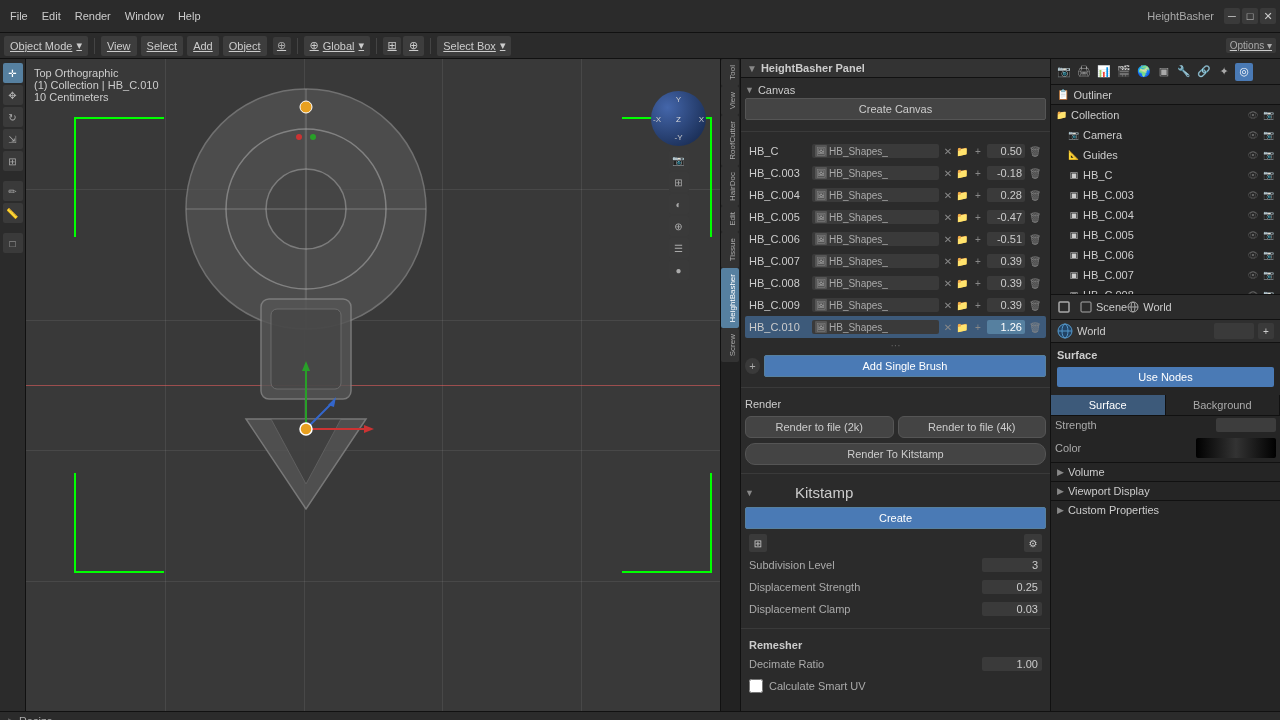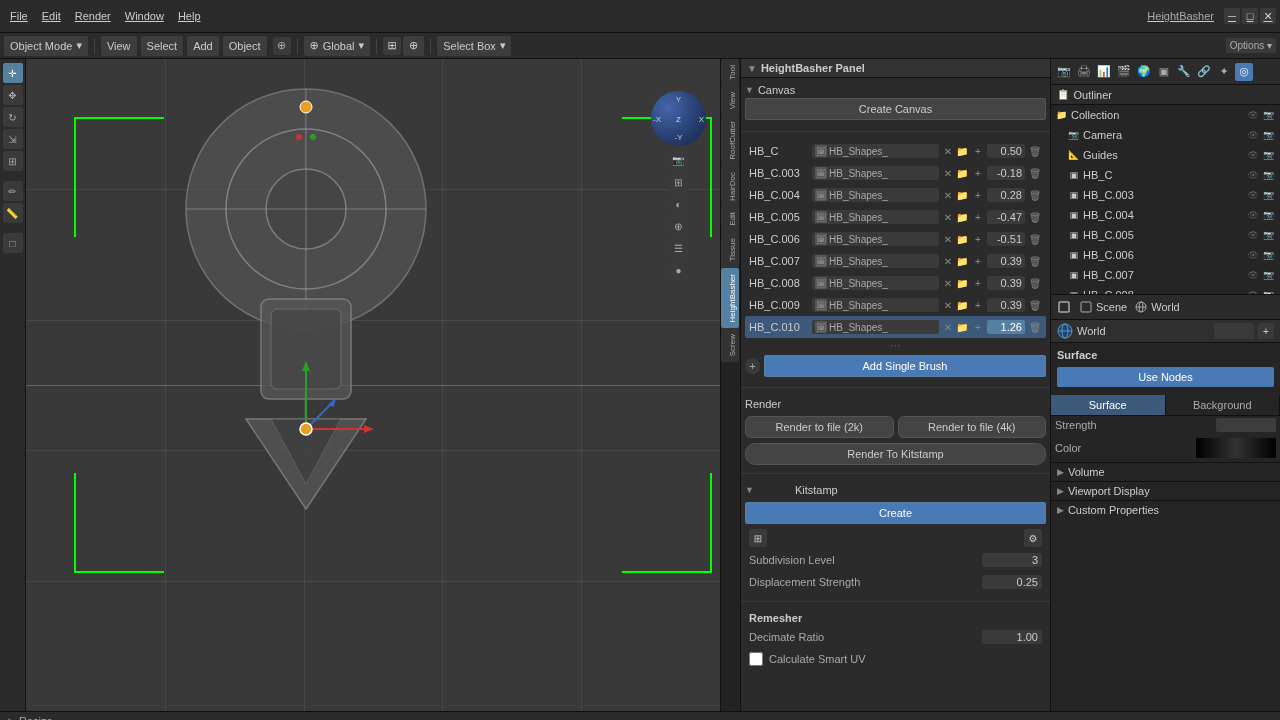--- a/index.html
+++ b/index.html
@@ -16,38 +16,38 @@
 
     
     #top-menu {
       height: 20px;
       background: #2b2b2b;
       display: flex;
       align-items: center;
       padding: 16px 4px;
       border-bottom: 1px solid #111;
       gap: 2px;
-      text-decoration: underline;
     }
     .menu-item {
       padding: 2px 6px;
       color: #ccc;
       font-size: 11px;
       cursor: pointer;
     }
 
     
     #toolbar {
       height: 26px;
       background: #2b2b2b;
       display: flex;
       align-items: center;
       padding: 0 4px;
       border-bottom: 1px solid #111;
       gap: 4px;
+      text-decoration: underline;
     }
     .toolbar-dropdown {
       display: flex;
       align-items: center;
       background: #3d3d3d;
       border-radius: 2px;
       height: 20px;
       padding: 0 6px;
       gap: 4px;
       cursor: pointer;
@@ -507,20 +507,25 @@
     <div class="grid-h" style="top:20%"></div>
     <div class="grid-h" style="top:40%"></div>
     <div class="grid-h" style="top:60%"></div>
     <div class="grid-h" style="top:80%"></div>
     <div class="grid-v" style="left:20%"></div>
     <div class="grid-v" style="left:40%"></div>
     <div class="grid-v" style="left:60%"></div>
     <div class="grid-v" style="left:80%"></div>
     <div class="axis-h" style="top:50%"></div>
 
+    <div id="viewport-info">
+      <div>Top Orthographic</div>
+      <div>(1) Collection | HB_C.010</div>
+      <div>10 Centimeters</div>
+    </div>
 
     <svg width="380" height="500" style="position:absolute;left:90px;top:20px;">
 
       <ellipse cx="190" cy="130" rx="120" ry="120" fill="#555" stroke="#888" stroke-width="1.5" opacity="0.7"></ellipse>
       <ellipse cx="190" cy="130" rx="80" ry="80" fill="none" stroke="#999" stroke-width="1.5" opacity="0.7"></ellipse>
       <ellipse cx="190" cy="130" rx="40" ry="40" fill="#444" stroke="#888" stroke-width="1.5" opacity="0.8"></ellipse>
 
       <line x1="70" y1="130" x2="310" y2="130" stroke="#aaa" stroke-width="1" opacity="0.5"></line>
       <line x1="190" y1="10" x2="190" y2="250" stroke="#aaa" stroke-width="1" opacity="0.5"></line>
 
@@ -755,40 +760,44 @@
         <button class="render-btn">Render to file (4k)</button>
       </div>
       <button class="render-to-kitstamp-btn">Render To Kitstamp</button>
     </div>
 
     <div class="hb-separator"></div>
 
     <div style="padding:4px;">
       <div style="display:flex;align-items:center;gap:4px;padding:2px 0;cursor:pointer;margin-bottom:4px;">
         <span style="font-size:9px;color:#888;">▼</span>
-        <span style="font-size:11px;color:#ccc;padding-left:37px;">Kitstamp</span>
+        <span style="font-size:15px;color:#ccc;padding-left:37px;">Kitstamp</span>
       </div>
       <button class="hb-btn blue">Create</button>
       <div style="display:flex;align-items:center;padding:2px 4px;gap:4px;">
         <div style="width:18px;height:18px;background:#3a3a3a;border-radius:2px;display:flex;align-items:center;justify-content:center;font-size:10px;cursor:pointer;">⊞</div>
         <div style="flex:1;"></div>
         <div style="width:18px;height:18px;background:#3a3a3a;border-radius:2px;display:flex;align-items:center;justify-content:center;font-size:10px;cursor:pointer;">⚙</div>
       </div>
 
       
       <div class="hb-input-row">
         <span class="hb-input-label">Subdivision Level</span>
         <input class="hb-input-field" type="text" value="3" style="">
       </div>
       
       <div class="hb-input-row">
         <span class="hb-input-label">Displacement Strength</span>
         <input class="hb-input-field" type="text" value="0.25" style="">
       </div>
       
+      <div class="hb-input-row">
+        <span class="hb-input-label">Displacement Clamp</span>
+        <input class="hb-input-field" type="text" value="0.03" style="">
+      </div>
     </div>
 
     <div class="hb-separator"></div>
 
     <div style="padding:4px;">
       <div style="font-size:11px;color:#ccc;padding:2px 4px;font-weight:bold;">Remesher</div>
 
       <div class="hb-input-row">
         <span class="hb-input-label">Decimate Ratio</span>
         <input class="hb-input-field" type="text" value="1.00" style="">
@@ -906,21 +915,21 @@
     </div>
 
     <div id="properties-panel">
 
       <div style="display:flex;align-items:center;padding:3px 4px;background:#2b2b2b;border-bottom:1px solid #111;gap:3px;">
         <div class="props-icon">
           <svg width="14" height="14" viewBox="0 0 14 14">
               <rect x="2" y="2" width="10" height="10" rx="1" fill="none" stroke="#aaa" stroke-width="1.5"></rect>
             </svg>
         </div>
-        <div style="display:flex;align-items:center;gap:8px;padding:0 4px;">
+        <div style="display:flex;align-items:center;padding:0 4px;">
           <div style="display:flex;align-items:center;gap:4px;">
             <svg width="12" height="12" viewBox="0 0 12 12">
                 <rect x="1" y="1" width="10" height="10" rx="1" fill="none" stroke="#aaa" stroke-width="1"></rect>
               </svg>
             <span style="font-size:11px;color:#ccc;">Scene</span>
           </div>
           <div style="display:flex;align-items:center;gap:4px;">
             <svg width="12" height="12" viewBox="0 0 12 12">
                 <circle cx="6" cy="6" r="5" fill="none" stroke="#aaa" stroke-width="1"></circle>
                 <ellipse cx="6" cy="6" rx="2" ry="5" fill="none" stroke="#aaa" stroke-width="1"></ellipse>

